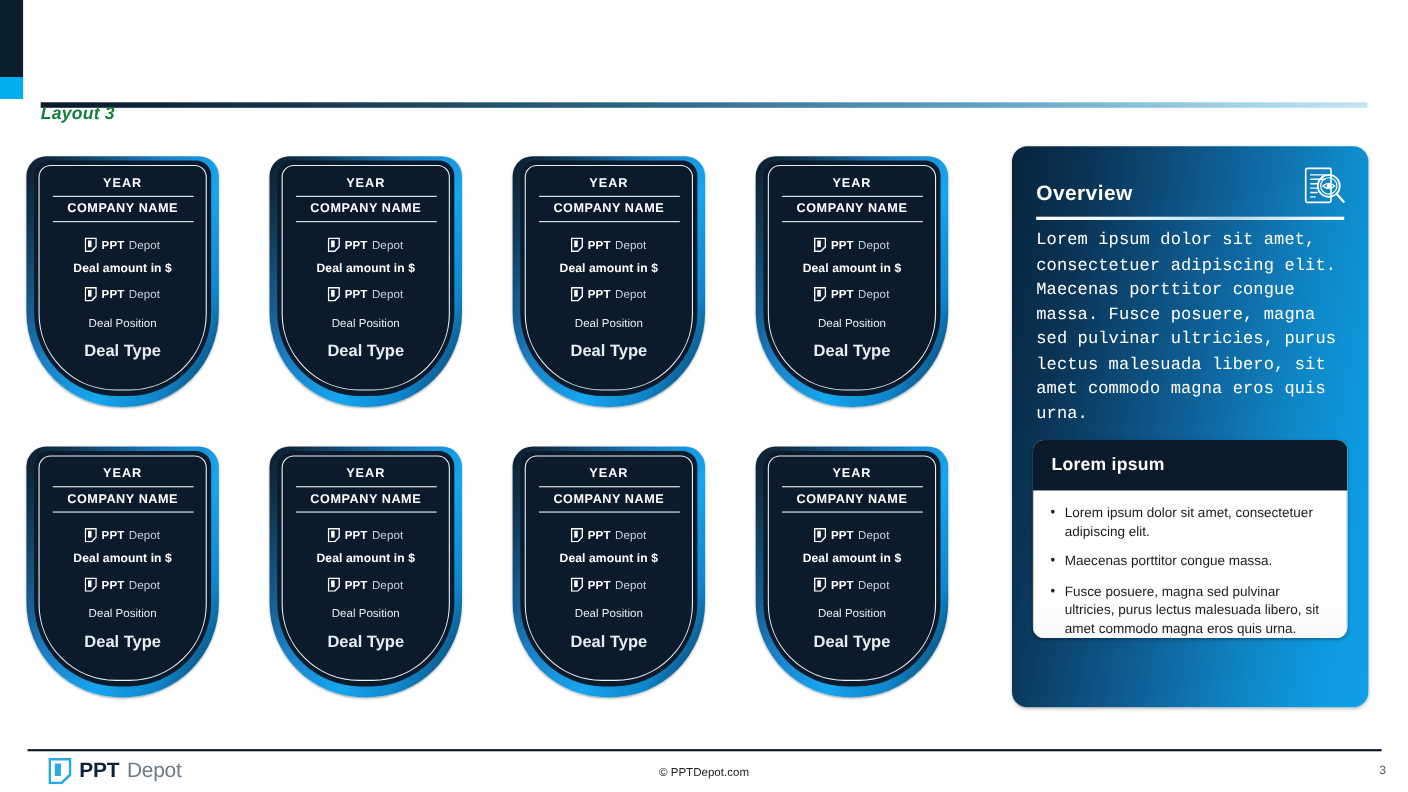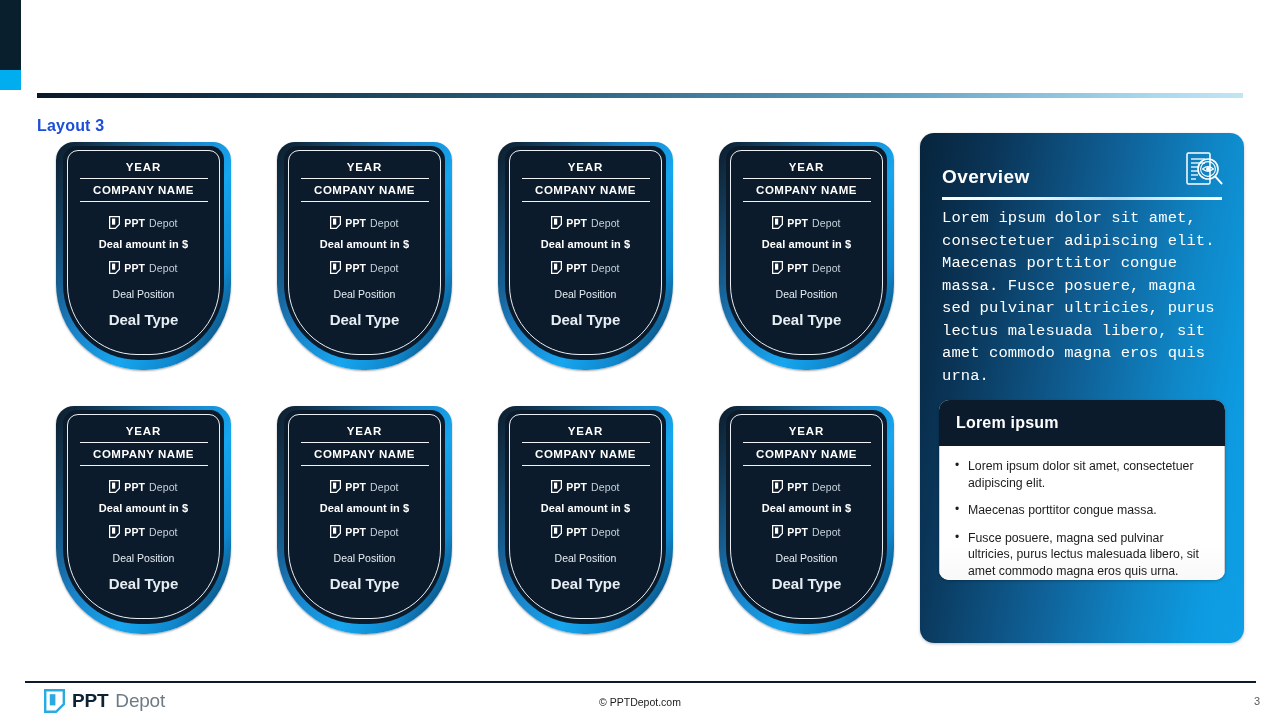--- a/index.html
+++ b/index.html
@@ -20,27 +20,27 @@
     position:absolute; left:0; top:70px; width:21px; height:20px;
     background:#00aeef;
   }
 
   
   .header-rule{
     position:absolute; left:37px; top:93px; width:1206px; height:5px;
     background:linear-gradient(to right,#09192a 0%,#14344b 18%,#2e6684 45%,#5e9fc0 70%,#a8d7ec 92%,#c3e5f4 100%);
   }
   .page-title{
-    position:absolute; left:37px; top:117px;
-    font-size:16px; font-weight:bold; color:#1d4ed8; letter-spacing:.2px;
+    position:absolute; left:37px; top:95px;
+    font-size:16px; font-weight:bold; color:#15803d; letter-spacing:.2px;font-style:italic;
   }
 
   
   .cards{
-    position:absolute; left:56px; top:142px;
+    position:absolute; left:24px; top:142px;
     width:860px; height:500px;
   }
   .card-row{ position:absolute; left:0; width:860px; height:228px; }
   .card-row.r1{ top:0; }
   .card-row.r2{ top:264px; }
 
   .card{
     position:absolute; top:0; width:175px; height:228px;
   }
   .card.c0{ left:0; }

